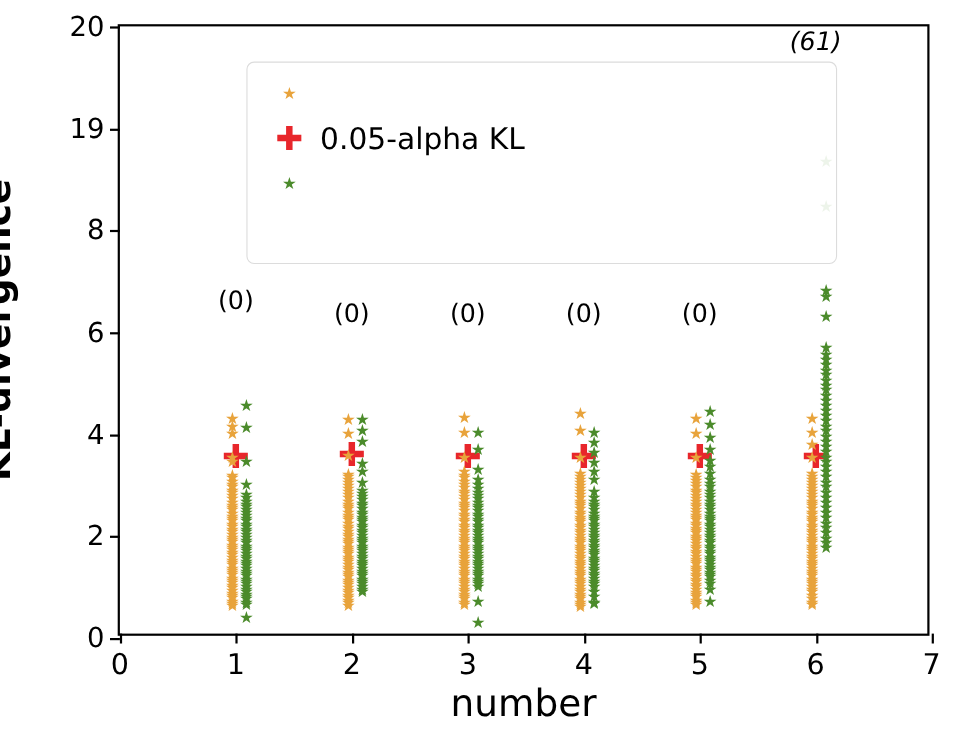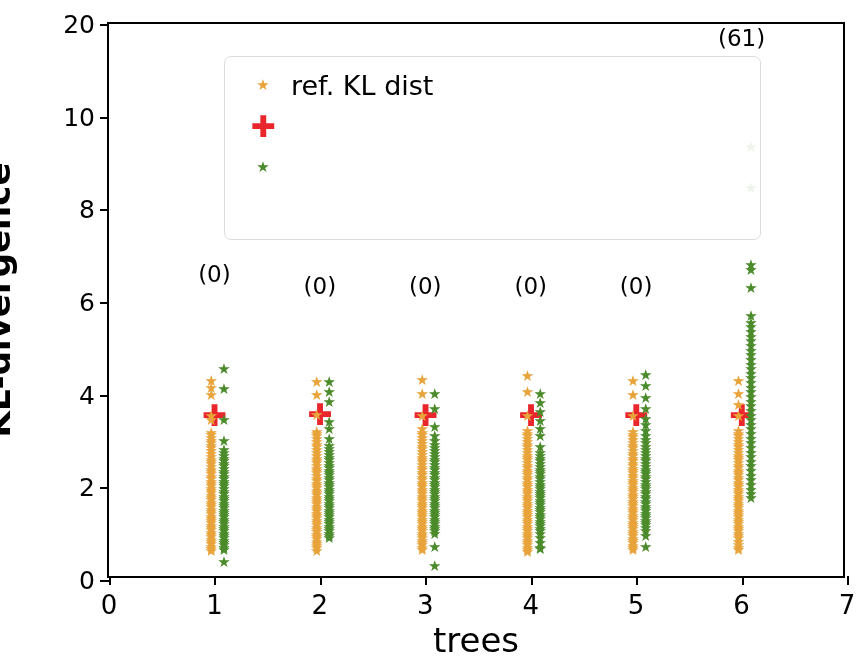--- a/index.html
+++ b/index.html
@@ -687,35 +687,35 @@
         <div class="pt star green" style="left: 642.06px; top: 456.383px;">★</div>
         <div class="pt star green" style="left: 642.06px; top: 461.017px;">★</div>
         <div class="pt star green" style="left: 642.06px; top: 465.65px;">★</div>
         <div class="pt star green" style="left: 642.06px; top: 470.283px;">★</div>
         <div class="pt star green" style="left: 642.06px; top: 473.527px;">★</div>
         <div class="annot" style="left: 105.429px; top: 250.2px;">(0)</div>
         <div class="annot" style="left: 210.857px; top: 261.783px;">(0)</div>
         <div class="annot" style="left: 316.286px; top: 261.783px;">(0)</div>
         <div class="annot" style="left: 421.714px; top: 261.783px;">(0)</div>
         <div class="annot" style="left: 527.143px; top: 261.783px;">(0)</div>
-        <div class="annot" style="left: 632.571px; top: 13.9px;">(61)</div>
+        <div class="annot" style="left: 632.571px; top: 13.9px; font-style: italic;">(61)</div>
       </div>
     <div id="tick-layer">
         <div class="ytick-mark" style="top: 556px;"></div>
         <div class="ytick-label" style="top: 556px;">0</div>
         <div class="ytick-mark" style="top: 463.333px;"></div>
         <div class="ytick-label" style="top: 463.333px;">2</div>
         <div class="ytick-mark" style="top: 370.667px;"></div>
         <div class="ytick-label" style="top: 370.667px;">4</div>
         <div class="ytick-mark" style="top: 278px;"></div>
         <div class="ytick-label" style="top: 278px;">6</div>
         <div class="ytick-mark" style="top: 185.333px;"></div>
         <div class="ytick-label" style="top: 185.333px;">8</div>
         <div class="ytick-mark" style="top: 92.6667px;"></div>
-        <div class="ytick-label" style="top: 92.6667px;">10</div>
+        <div class="ytick-label" style="top: 92.6667px;">19</div>
         <div class="ytick-mark" style="top: 0px;"></div>
         <div class="ytick-label" style="top: 0px;">20</div>
         <div class="xtick-mark" style="left: 0px;"></div>
         <div class="xtick-label" style="left: 0px;">0</div>
         <div class="xtick-mark" style="left: 105.429px;"></div>
         <div class="xtick-label" style="left: 105.429px;">1</div>
         <div class="xtick-mark" style="left: 210.857px;"></div>
         <div class="xtick-label" style="left: 210.857px;">2</div>
         <div class="xtick-mark" style="left: 316.286px;"></div>
         <div class="xtick-label" style="left: 316.286px;">3</div>
@@ -726,27 +726,27 @@
         <div class="xtick-mark" style="left: 632.571px;"></div>
         <div class="xtick-label" style="left: 632.571px;">6</div>
         <div class="xtick-mark" style="left: 738px;"></div>
         <div class="xtick-label" style="left: 738px;">7</div>
       </div>
 
     <div id="legend">
       <div id="legend-rows">
           <div class="legend-row">
             <span class="legend-swatch star" style="color: rgb(232, 163, 59);">★</span>
-            <span class="legend-label">ref. KL dist</span>
           </div>
           <div class="legend-row">
             <span class="legend-swatch cross" style="color: rgb(232, 38, 43);">✚</span>
+            <span class="legend-label">0.05-alpha KL</span>
           </div>
           <div class="legend-row">
             <span class="legend-swatch star" style="color: rgb(75, 139, 43);">★</span>
           </div>
         </div>
     </div>
   </div>
 
-  <div id="xlabel">trees</div>
+  <div id="xlabel">number</div>
 
 </div>
 
 </body></html>

